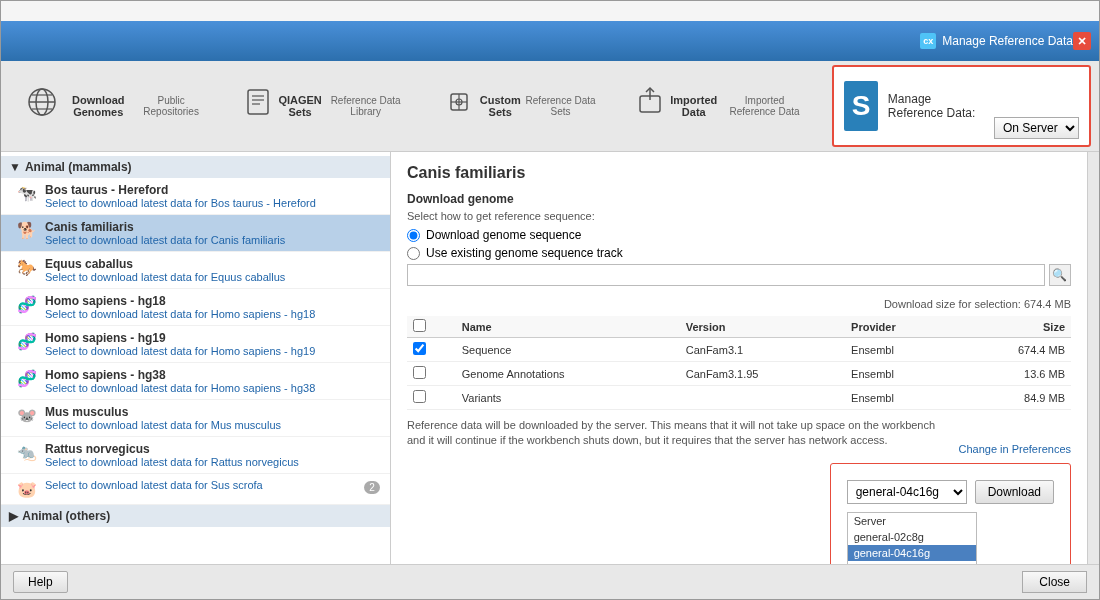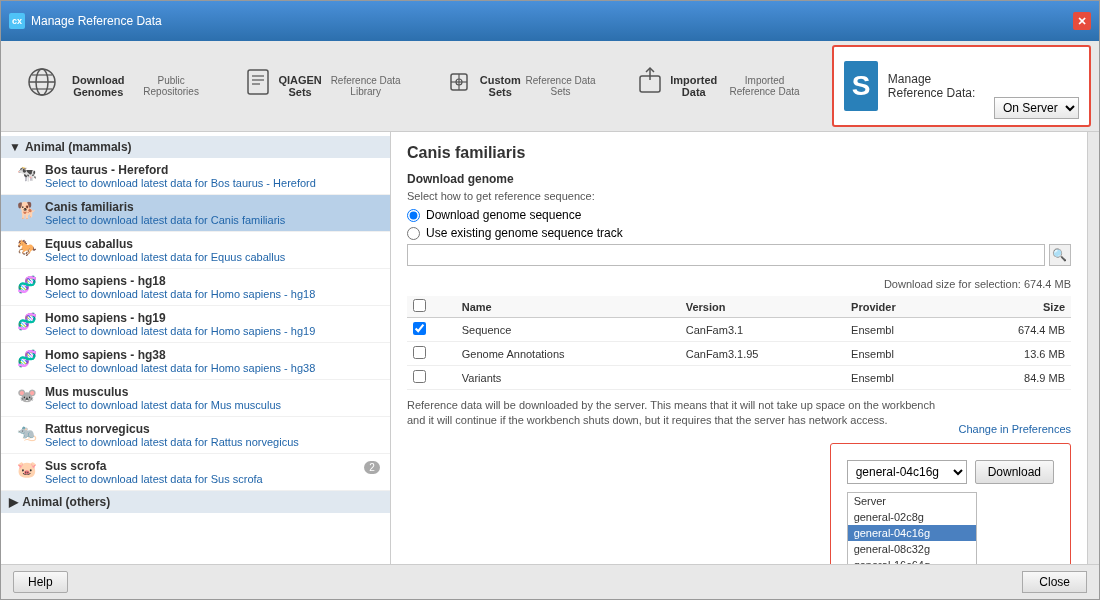--- a/index.html
+++ b/index.html
@@ -18,23 +18,24 @@
       background: #f5f5f5;
       display: flex;
       flex-direction: column;
     }
     .titlebar {
       background: linear-gradient(to bottom, #4a90d9, #2c6fad);
       color: white;
       padding: 20px 8px;
       display: flex;
       align-items: center;
-      justify-content: space-between;
+      justify-content: flex-end;
       height: 24px;
       min-height: 24px;
+      margin-top: 20px;
     }
     .titlebar-left {
       display: flex;
       align-items: center;
       gap: 6px;
     }
     .titlebar-icon {
       width: 16px;
       height: 16px;
       background: #4fc3f7;
@@ -529,21 +530,20 @@
           <span class="list-item-icon">🐀</span>
           <div class="list-item-text">
             <span class="list-item-name">Rattus norvegicus</span>
             <span class="list-item-desc">Select to download latest data for Rattus norvegicus</span>
           </div>
         </div>
 
         <div class="list-item">
           <span class="list-item-icon">🐷</span>
           <div class="list-item-text">
-            <span class="list-item-name">Sus scrofa</span>
             <span class="list-item-desc">Select to download latest data for Sus scrofa</span>
           </div>
           <span class="list-item-badge">2</span>
         </div>
 
         <div class="group-header">
           <span>▶</span>
           <span>Animal (others)</span>
         </div>
       </div>

